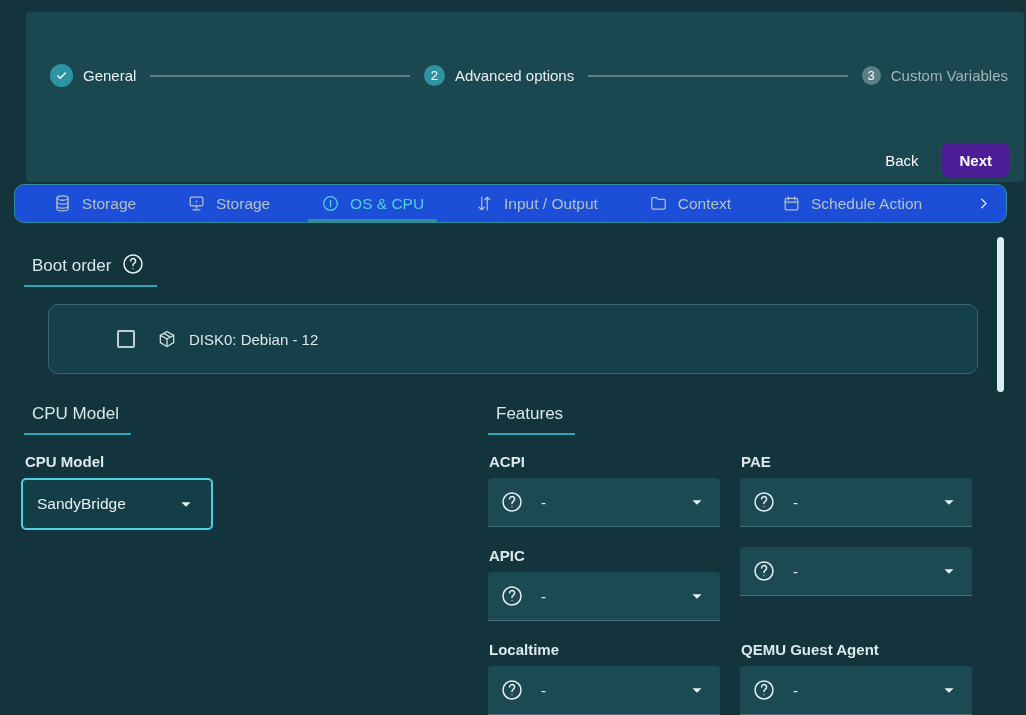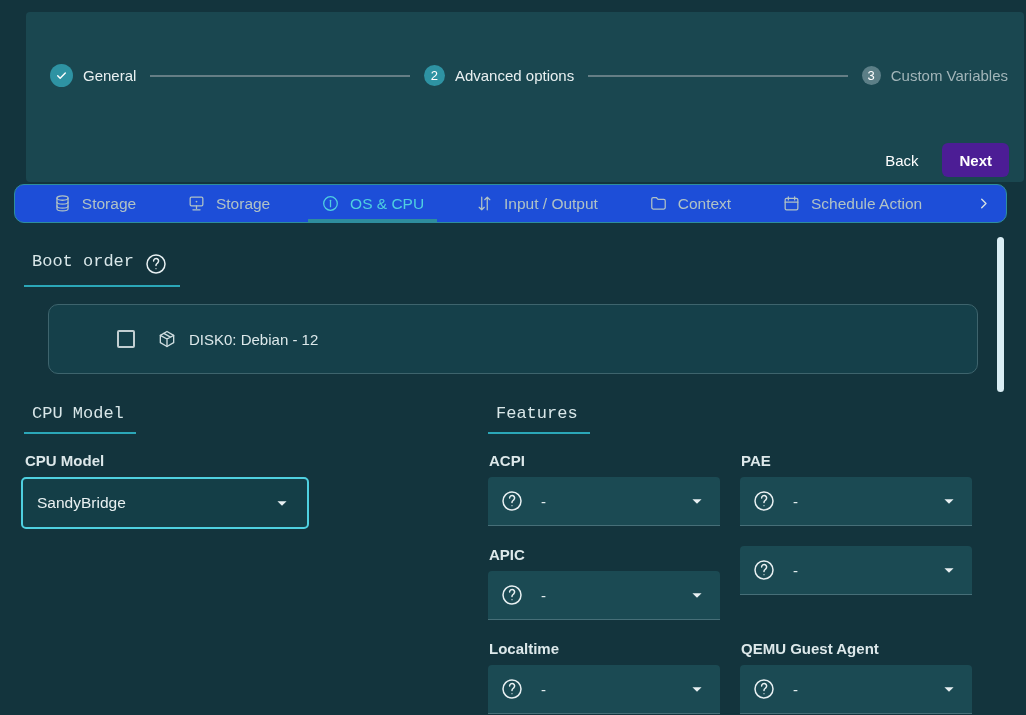--- a/index.html
+++ b/index.html
@@ -66,23 +66,23 @@
   }
   .tab-scroll-btn {
     width:46px; background:transparent; border:none; color:#d3dfe2;
     display:flex; align-items:center; justify-content:center; cursor:pointer;
   }
 
   
   .content { position:absolute; left:0; top:229px; right:0; bottom:0; }
 
   .section-heading {
-    display:inline-flex; align-items:flex-start; gap:10px;
+    display:inline-flex; align-items:flex-end; gap:10px;
     padding:0 12px 9px 8px; border-bottom:2px solid #2ba7b8;
-    color:#d9e7e9; font-size:17px; font-weight:400;font-family:Liberation Mono, monospace;
+    color:#d9e7e9; font-size:17px; font-weight:400;
   }
   .boot-section { margin:23px 24px 0; }
 
   .disk-box {
     margin:17px 24px 0; height:70px;
     border:1px solid #3e646d; border-radius:10px; background:#15404a;
     display:flex; align-items:center; padding-left:68px; cursor:pointer;
   }
   .checkbox {
     width:18px; height:18px; border:2px solid #c2cfd2; border-radius:2px;
@@ -94,21 +94,21 @@
   .columns { display:flex; margin-top:30px; }
   .col-left  { width:488px; padding-left:24px; flex:none; }
   .col-right { width:472px; flex:none; }
 
   .field-label {
     display:block; font-weight:700; font-size:15px; line-height:17px;
     color:#dde8ea; margin:18px 0 8px 1px;
   }
 
   .cpu-select {
-    width:288px; height:52px; margin-left:-3px;
+    width:192px; height:52px; margin-left:-3px;
     border:2px solid #4fd0e0; border-radius:5px; background:#143e47;
     display:flex; align-items:center; padding:0 14px; cursor:pointer;
   }
   .cpu-select .select-value { font-size:15.5px; color:#e9f1f2; }
   .caret { margin-left:auto; color:#e8f0f2; flex:none; }
 
   .features-grid {
     display:grid; grid-template-columns:232px 232px; column-gap:8px; row-gap:11px;
     margin-top:18px;
     gap:20px;

